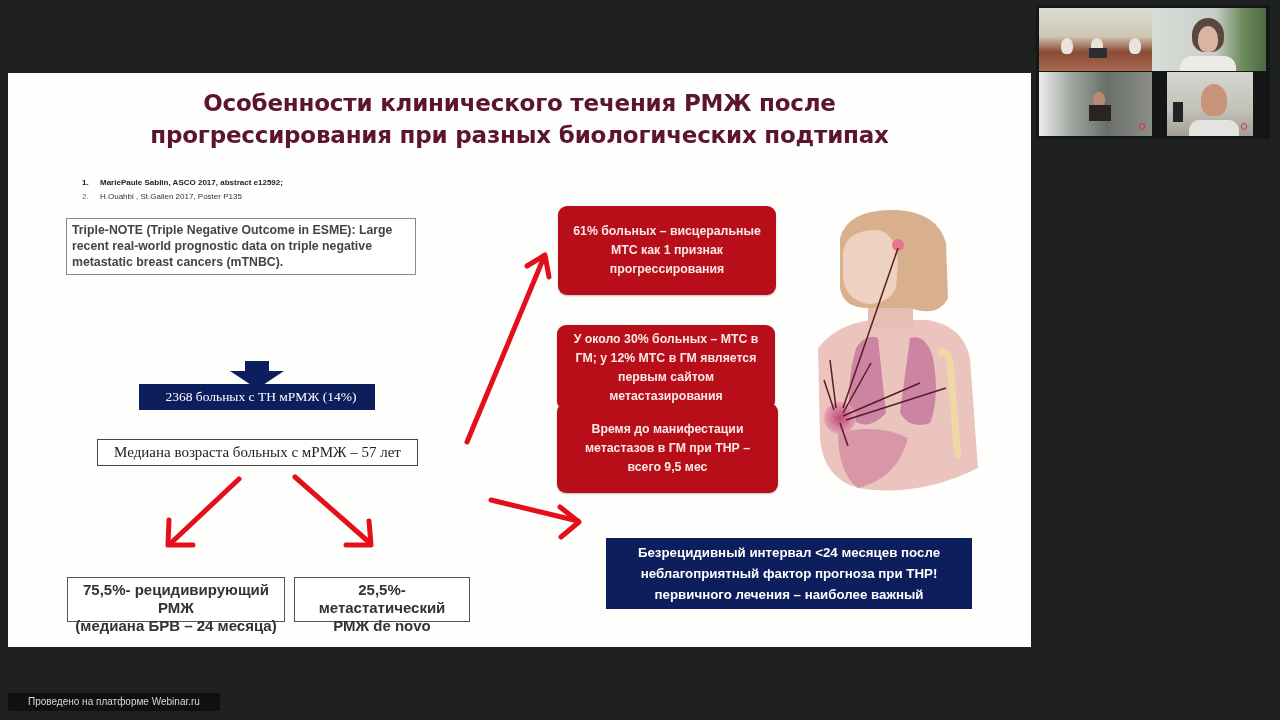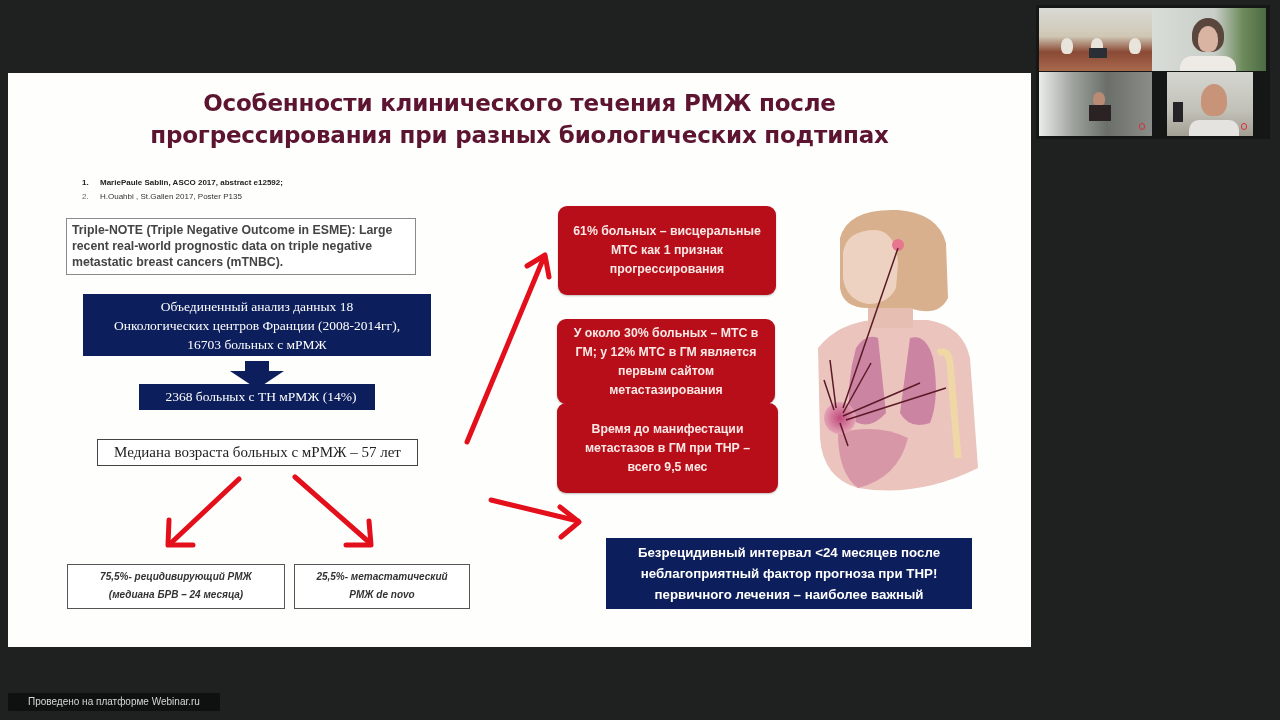--- a/index.html
+++ b/index.html
@@ -21,27 +21,27 @@
   .box-note b { color: #444; }
 
   .navy { background: #0d1e5c; color: #fff; font-family: "Liberation Serif", serif; text-align: center; position: absolute; }
   .box-merged { left: 75px; top: 221px; width: 348px; height: 62px; font-size: 13.5px; line-height: 19px; padding-top: 3px; }
   .box-count { left: 131px; top: 311px; width: 236px; height: 26px; font-size: 13.5px; line-height: 26px; padding-left: 8px; }
 
   .down-arrow { position: absolute; left: 222px; top: 288px; width: 54px; height: 28px; }
 
   .box-median { position: absolute; left: 89px; top: 366px; width: 321px; height: 27px; border: 1px solid #444; background: #fff; font-family: Liberation Serif, serif; font-size: 15px; line-height: 25px; text-align: center; color: #222; }
 
-  .box-out { position: absolute; top: 491px; height: 45px; border: 1.2px solid #555; background: #fff; text-align: center; font-weight: bold; font-size: 10px; line-height: 18px; color: #333; padding-top: 3px; font-style: italic; }
+  .box-out { position: absolute; top: 504px; height: 45px; border: 1.2px solid #555; background: #fff; text-align: center; font-weight: bold; font-size: 15px; line-height: 18px; color: #333; padding-top: 3px; }
   .box-out1 { left: 59px; width: 218px; }
   .box-out2 { left: 286px; width: 176px; }
 
   .red-box { position: absolute; left: 550px; width: 218px; background: #b80e1a; border-radius: 9px; color: #fbe9e6; font-weight: bold; text-align: center; font-size: 12.3px; line-height: 19px; box-shadow: 0 1px 2px rgba(0,0,0,0.25); display: flex; align-items: center; justify-content: center; padding: 0 10px; }
   .rb1 { top: 133px; height: 89px; }
-  .rb2 { top: 246px; height: 85px; left: 549px; }
+  .rb2 { top: 252px; height: 85px; left: 549px; }
   .rb3 { top: 330px; height: 90px; left: 549px; width: 221px; }
 
   .box-conclusion { position: absolute; left: 598px; top: 465px; width: 366px; height: 71px; background: #0d1e5c; color: #fff; font-weight: bold; font-size: 13.3px; line-height: 21px; text-align: center; padding-top: 4px; }
 
   .arrows { position: absolute; left: 0; top: 0; width: 1023px; height: 574px; pointer-events: none; }
 
   .anatomy { position: absolute; left: 790px; top: 135px; width: 190px; height: 290px; }
 
   .videos { position: absolute; left: 1036px; top: 5px; width: 234px; height: 134px; background: #151716; }
   .tile { position: absolute; overflow: hidden; }
@@ -73,25 +73,20 @@
       <div class="ref">
         <span class="num">2.</span>
         <span class="txt">H.Ouahbi , St.Gallen 2017, Poster P135</span>
       </div>
     </div>
 
     <div class="box-note">
       <b>Triple-NOTE (Triple Negative Outcome in ESME): Large recent real-world prognostic data on triple negative metastatic breast cancers (mTNBC).</b>
     </div>
 
-    <div class="navy box-merged">
-      <div>Объединенный анализ данных 18</div>
-      <div>Онкологических центров Франции (2008-2014гг),</div>
-      <div>16703 больных с мРМЖ</div>
-    </div>
 
     <svg class="down-arrow" viewBox="0 0 54 28">
       <polygon points="15,0 39,0 39,10 54,10 27,28 0,10 15,10" fill="#0d1e5c"></polygon>
     </svg>
 
     <div class="navy box-count">2368 больных с ТН мРМЖ (14%)</div>
 
     <div class="box-median">Медиана возраста больных с мРМЖ  – 57 лет</div>
 
     <div class="box-out box-out1">

